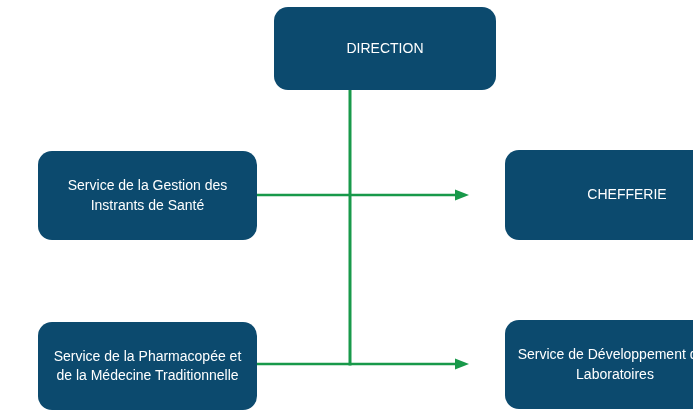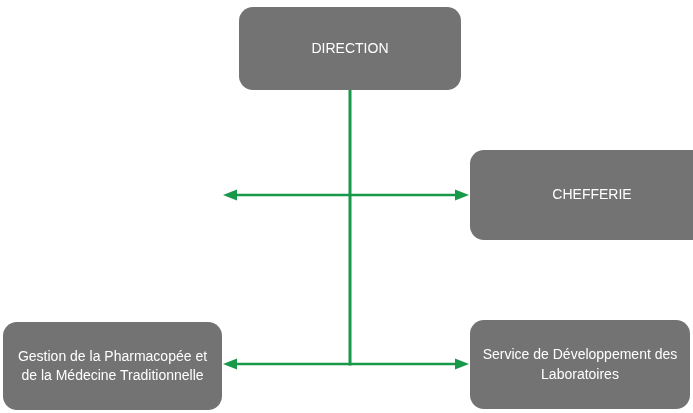--- a/index.html
+++ b/index.html
@@ -17,31 +17,32 @@
   }
   .connectors {
     position: absolute;
     left: 0;
     top: 0;
     width: 693px;
     height: 413px;
   }
   .node {
     position: absolute;
-    background: #737373;
+    background: #0c4a6e;
     border-radius: 14px;
     color: #ffffff;
     display: flex;
     align-items: center;
     justify-content: center;
     text-align: center;
     font-size: 14px;
     line-height: 1.38;
     padding: 0 12px;
     box-sizing: border-box;
+    margin-left: 35px;
   }
   .node-direction    { left: 239px; top: 7px;   width: 222px; height: 83px; }
   .node-gestion      { left: 3px;   top: 151px; width: 219px; height: 89px; }
   .node-chefferie    { left: 470px; top: 150px; width: 244px; height: 90px; }
   .node-pharmacopee  { left: 3px;   top: 322px; width: 219px; height: 88px; }
   .node-laboratoires { left: 470px; top: 320px; width: 220px; height: 89px; }
 </style>
 </head>
 <body>
 
@@ -57,26 +58,29 @@
 
     <line x1="235" y1="364" x2="457" y2="364" stroke-width="2.6" stroke="#18994a"></line>
     <polygon points="223,364 237,358.5 237,369.5" fill="#18994a"></polygon>
     <polygon points="469,364 455,358.5 455,369.5" fill="#18994a"></polygon>
   </svg>
 
   <div class="node node-direction">
     <span>DIRECTION</span>
   </div>
 
+  <div class="node node-gestion">
+    <span>Service de la Gestion des Instrants de Santé</span>
+  </div>
 
   <div class="node node-chefferie">
     <span>CHEFFERIE</span>
   </div>
 
   <div class="node node-pharmacopee">
-    <span>Gestion de la Pharmacopée et de la Médecine Traditionnelle</span>
+    <span>Service de la Pharmacopée et de la Médecine Traditionnelle</span>
   </div>
 
   <div class="node node-laboratoires">
     <span>Service de Développement des Laboratoires</span>
   </div>
 
 </div>
 
 </body></html>

